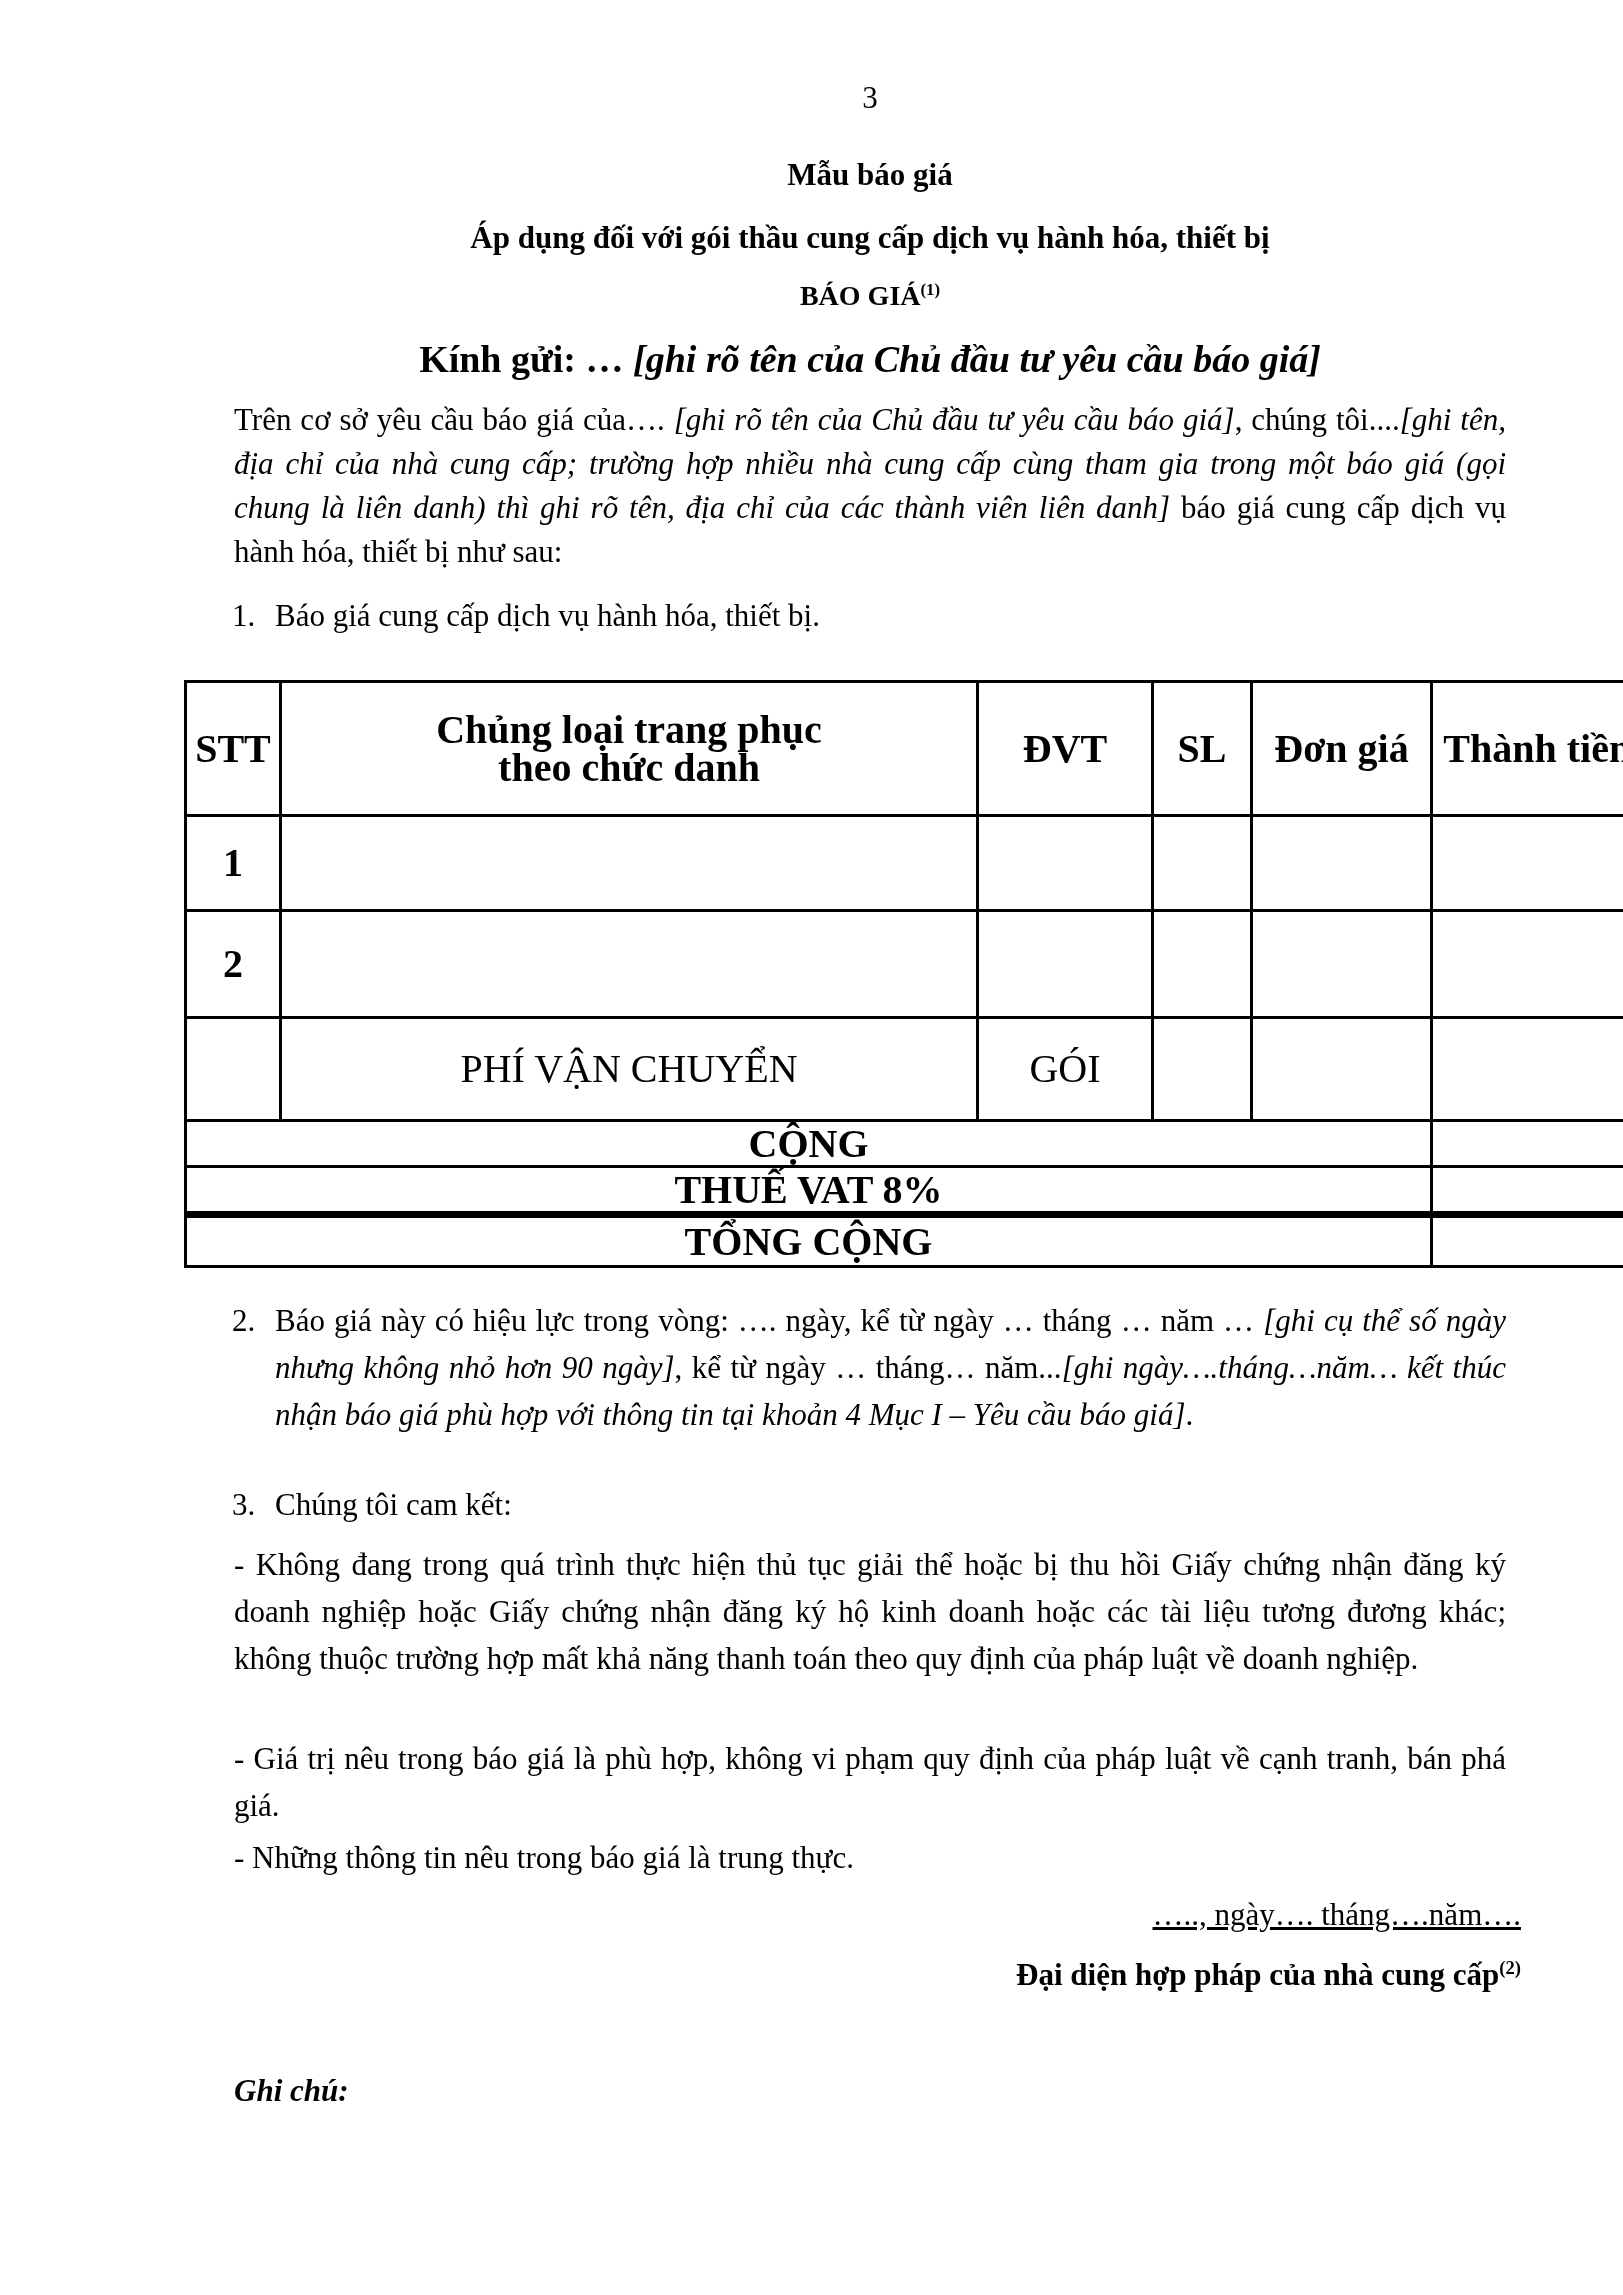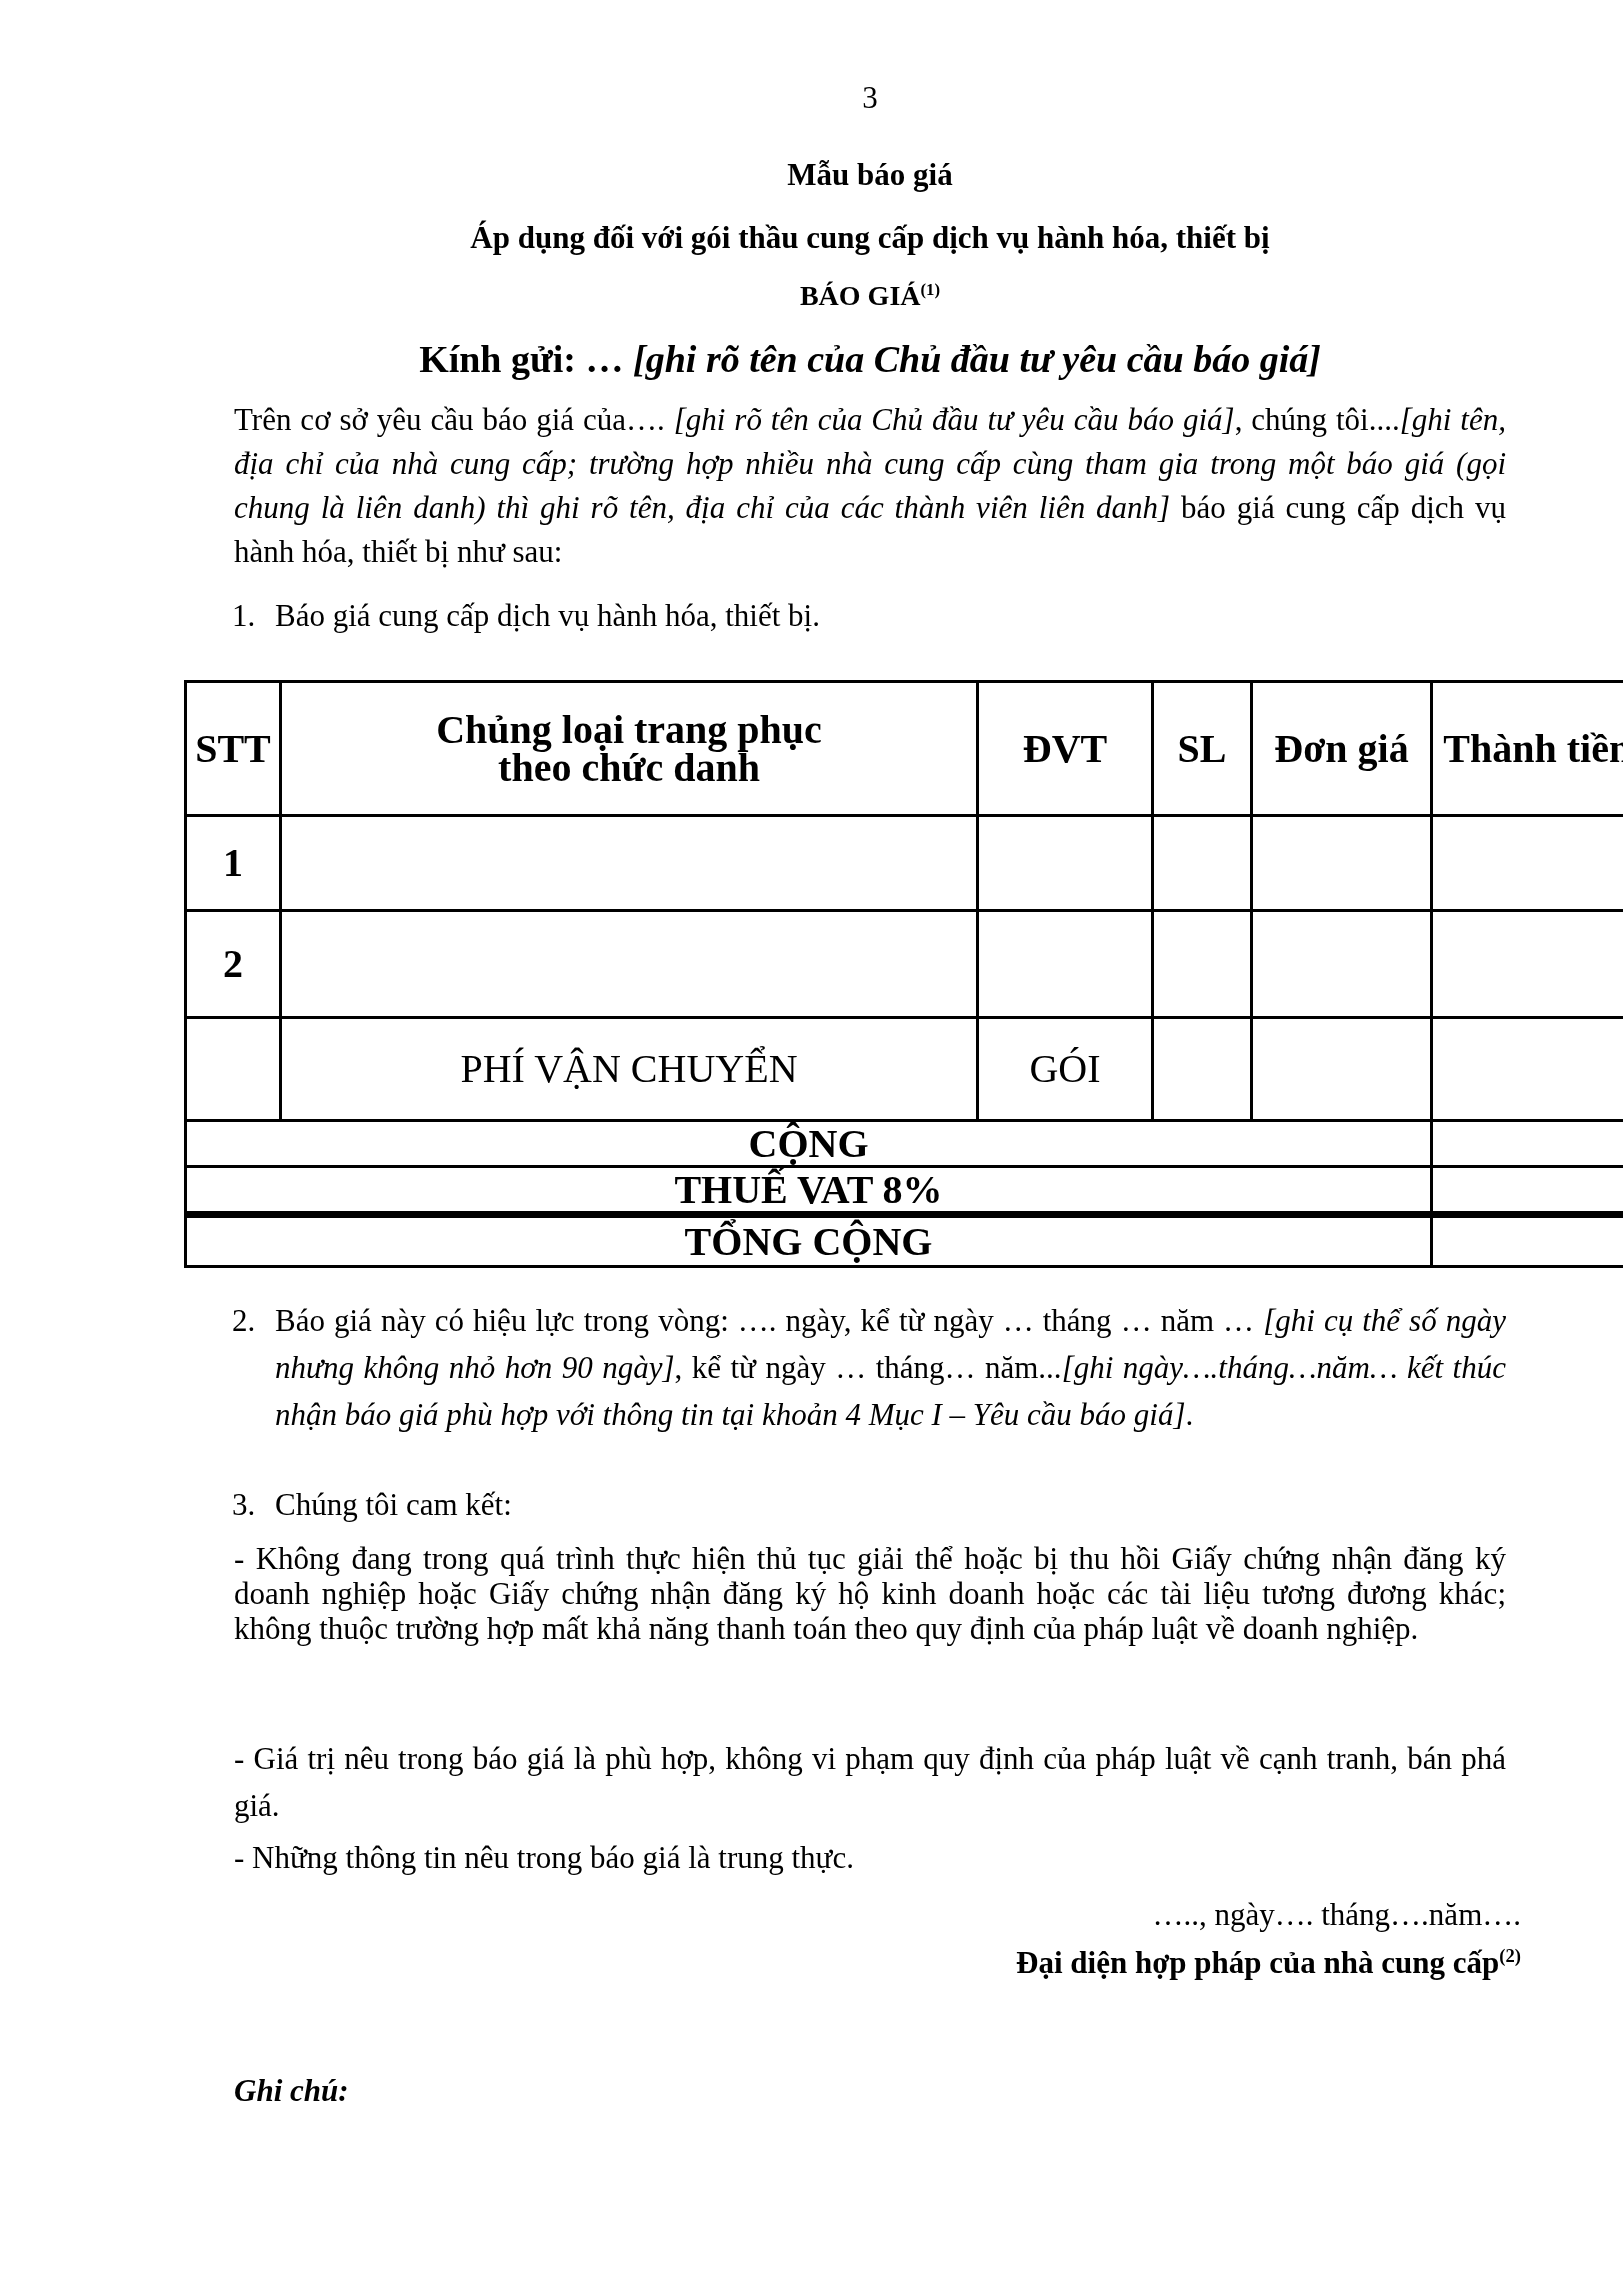--- a/index.html
+++ b/index.html
@@ -58,27 +58,27 @@
   tr.t-head   { height:134px; }
   tr.t-row1   { height:95px; }
   tr.t-row2   { height:107px; }
   tr.t-row3   { height:103px; }
   tr.t-sum    { height:40px; }
   tr.t-total td { border-top-width:7.2px; }
   tr.t-total  { height:52px; }
   .pre-line { white-space:pre-line; }
 
   
-  .commit-1 { top:1541px; line-height:35px; }
+  .commit-1 { top:1541px; line-height:47px; }
   .commit-2 { top:1735px; line-height:47px; }
   .commit-3 { top:1837px; }
 
   
   .sig-block { top:1894px; left:234px; width:1287px; text-align:right; }
-  .sig-date  { margin-bottom:6px; }
+  .sig-date  { margin-bottom:18px;text-decoration:underline; }
   .sig-rep   { margin-bottom:32px; font-size:31px; }
   .sig-note  { }
 
   
   .ghi-chu { top:2070px; left:234px; }
 </style>
 </head>
 <body>
 
 <div class="page">

